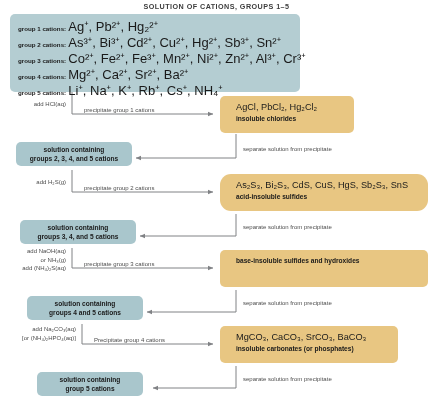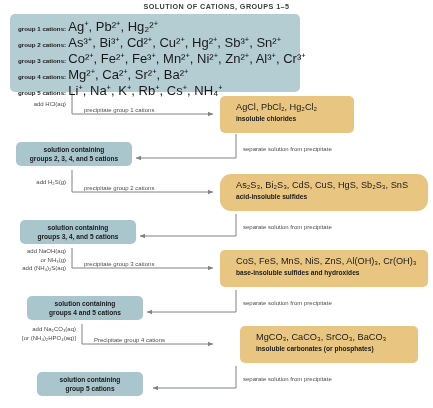--- a/index.html
+++ b/index.html
@@ -201,36 +201,35 @@
     <div class="txt" style="white-space:pre-line;">solution containing
 groups 3, 4, and 5 cations</div>
   </div>
 
   <div class="lbl right" style="left:2px; top:247px; width:64px; white-space:pre-line;">add NaOH(aq)
 or NH₃(g)
 add (NH₄)₂S(aq)</div>
   <div class="lbl" style="left:84px; top:260px;">precipitate group 3 cations</div>
 
   <div class="box ppt-box" style="left:220px; top:250px; width:208px; height:37px;">
-    <div class="formulas">CoS, FeS, MnS, NiS, ZnS, Al(OH)₃, Cr(OH)₃</div>
     <div class="caption">base-insoluble sulfides and hydroxides</div>
   </div>
 
   <div class="lbl" style="left:243px; top:299px;">separate solution from precipitate</div>
 
   <div class="box sol-box" style="left:27px; top:296px; width:116px; height:24px;">
     <div class="txt" style="white-space:pre-line;">solution containing
 groups 4 and 5 cations</div>
   </div>
 
   <div class="lbl right" style="left:0px; top:325px; width:76px; white-space:pre-line;">add Na₂CO₃(aq)
 [or (NH₄)₂HPO₄(aq)]</div>
   <div class="lbl" style="left:94px; top:336px;">Precipitate group 4 cations</div>
 
-  <div class="box ppt-box" style="left:220px; top:326px; width:178px; height:37px;margin-left:20px;">
+  <div class="box ppt-box" style="left:220px; top:326px; width:178px; height:37px;">
     <div class="formulas">MgCO₃, CaCO₃, SrCO₃, BaCO₃</div>
     <div class="caption">insoluble carbonates (or phosphates)</div>
   </div>
 
   <div class="lbl" style="left:243px; top:375px;">separate solution from precipitate</div>
 
   <div class="box sol-box" style="left:37px; top:372px; width:106px; height:24px;">
     <div class="txt" style="white-space:pre-line;">solution containing
 group 5 cations</div>
   </div>

